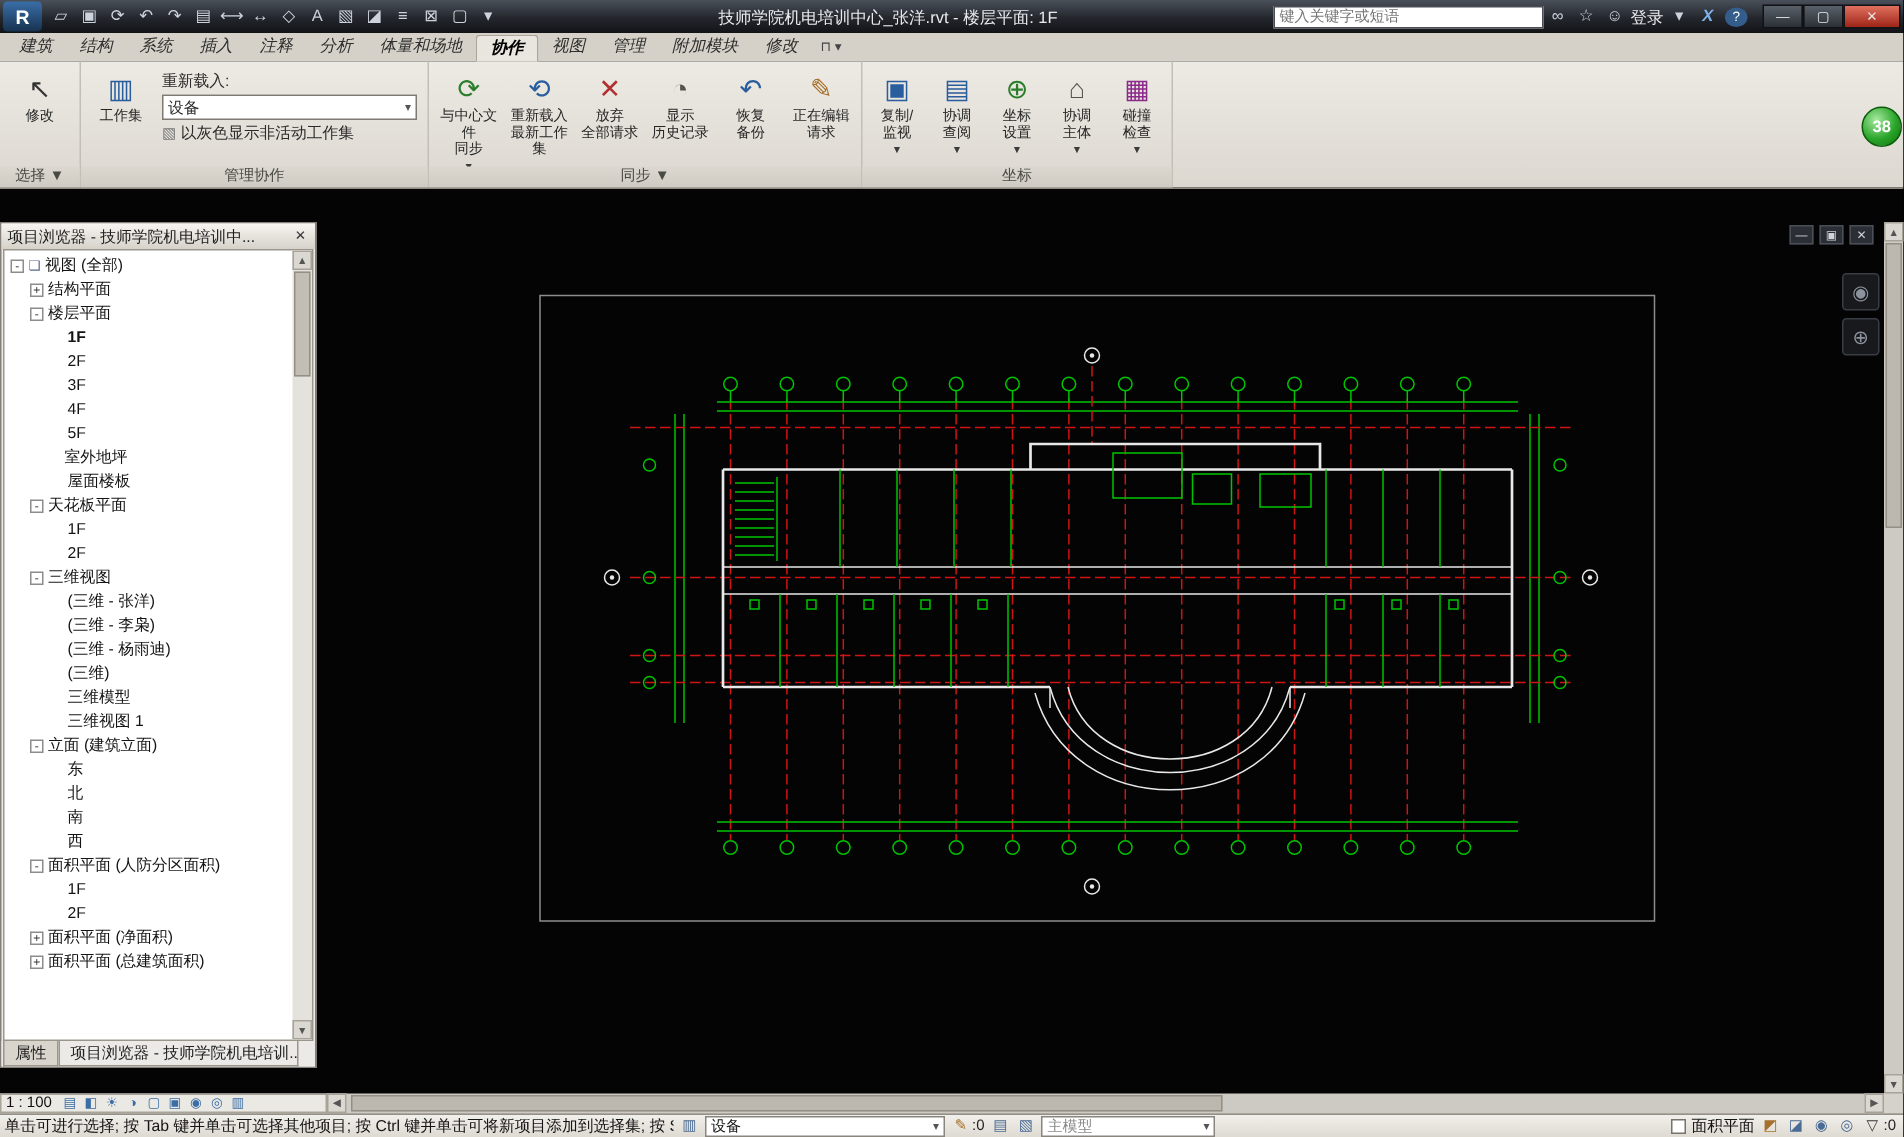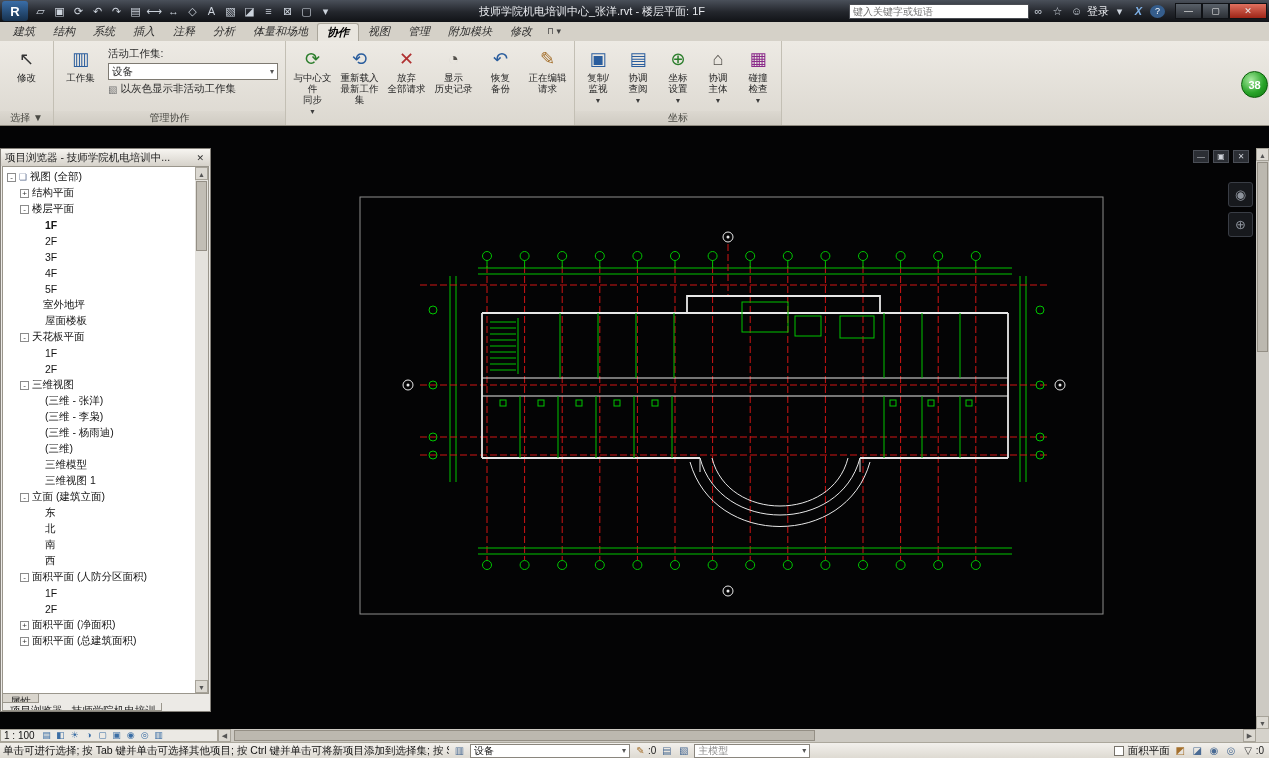--- a/index.html
+++ b/index.html
@@ -109,21 +109,21 @@
   .tree-row{height:16px;display:flex;align-items:center;font-size:10.5px;color:#141414;
     white-space:nowrap;}
   .tree-row.bold .tree-label{font-weight:bold;}
   .expander{width:9px;height:9px;min-width:9px;border:1px solid #8c8c8c;background:#fff;
     font-size:8px;line-height:7px;text-align:center;margin-right:3px;color:#333;}
   .exp-space{width:12px;min-width:12px;}
   .tree-icon{color:#5a6b8c;font-size:9px;margin-right:3px;}
   .browser-scroll{width:13px;background:#e4e2dd;display:flex;flex-direction:column;}
   .bthumb{margin:1px;height:70px;background:#c2beb5;border:1px solid #948f85;}
   .browser-tabs{height:17px;display:flex;align-items:flex-start;padding-left:1px;
-    background:#eceae6;flex-direction:column;}
+    background:#eceae6;}
   .btab{font-size:10.5px;padding:1px 7px;border:1px solid #9a968c;border-top:none;
     background:#d9d5cd;color:#222;white-space:nowrap;overflow:hidden;max-width:160px;}
   .btab.active{background:#eceae6;}
 
   
   .viewrow{position:absolute;top:729px;left:0;width:1269px;height:13px;display:flex;z-index:30;}
   .viewbar{width:218px;background:#ebe9e4;border:1px solid #a8a499;display:flex;
     align-items:center;font-size:10px;gap:1px;padding:0 3px;color:#111;}
   .vb-scale{margin-right:4px;white-space:nowrap;}
   .vb-icons{display:flex;}
@@ -220,21 +220,21 @@
       </div>
       <div class="rpanel-label">选择 ▼</div>
     </div>
 
     <div class="rpanel">
       <div class="bigbtn">
         <span class="bicon" style="color:#2a5d9d">▥</span>
         <span class="blabel">工作集</span>
       </div>
       <div class="workset-col">
-        <span>活动工作集:</span>
+        <span>重新载入:</span>
         <div class="ws-combo">
           <span>设备</span>
           <span class="combo-arrow">▾</span>
         </div>
         <div class="gray-row">
           <span class="mini-icon">▧</span>
           <span>以灰色显示非活动工作集</span>
         </div>
       </div>
       <div class="rpanel-label">管理协作</div>
@@ -267,20 +267,21 @@
             <span class="bicon" style="color: rgb(42, 93, 157);">↶</span>
             <span class="blabel">恢复
 备份</span>
           </div>
           <div class="bigbtn">
             <span class="bicon" style="color: rgb(165, 112, 44);">✎</span>
             <span class="blabel">正在编辑
 请求</span>
           </div>
         </div>
+      <div class="rpanel-label">同步 ▼</div>
     </div>
 
     <div class="rpanel coord">
       <div class="btn-row">
           <div class="bigbtn">
             <span class="bicon" style="color: rgb(42, 93, 157);">▣</span>
             <span class="blabel">复制/
 监视</span>
             <span class="menu-arrow">▼</span>
           </div>

